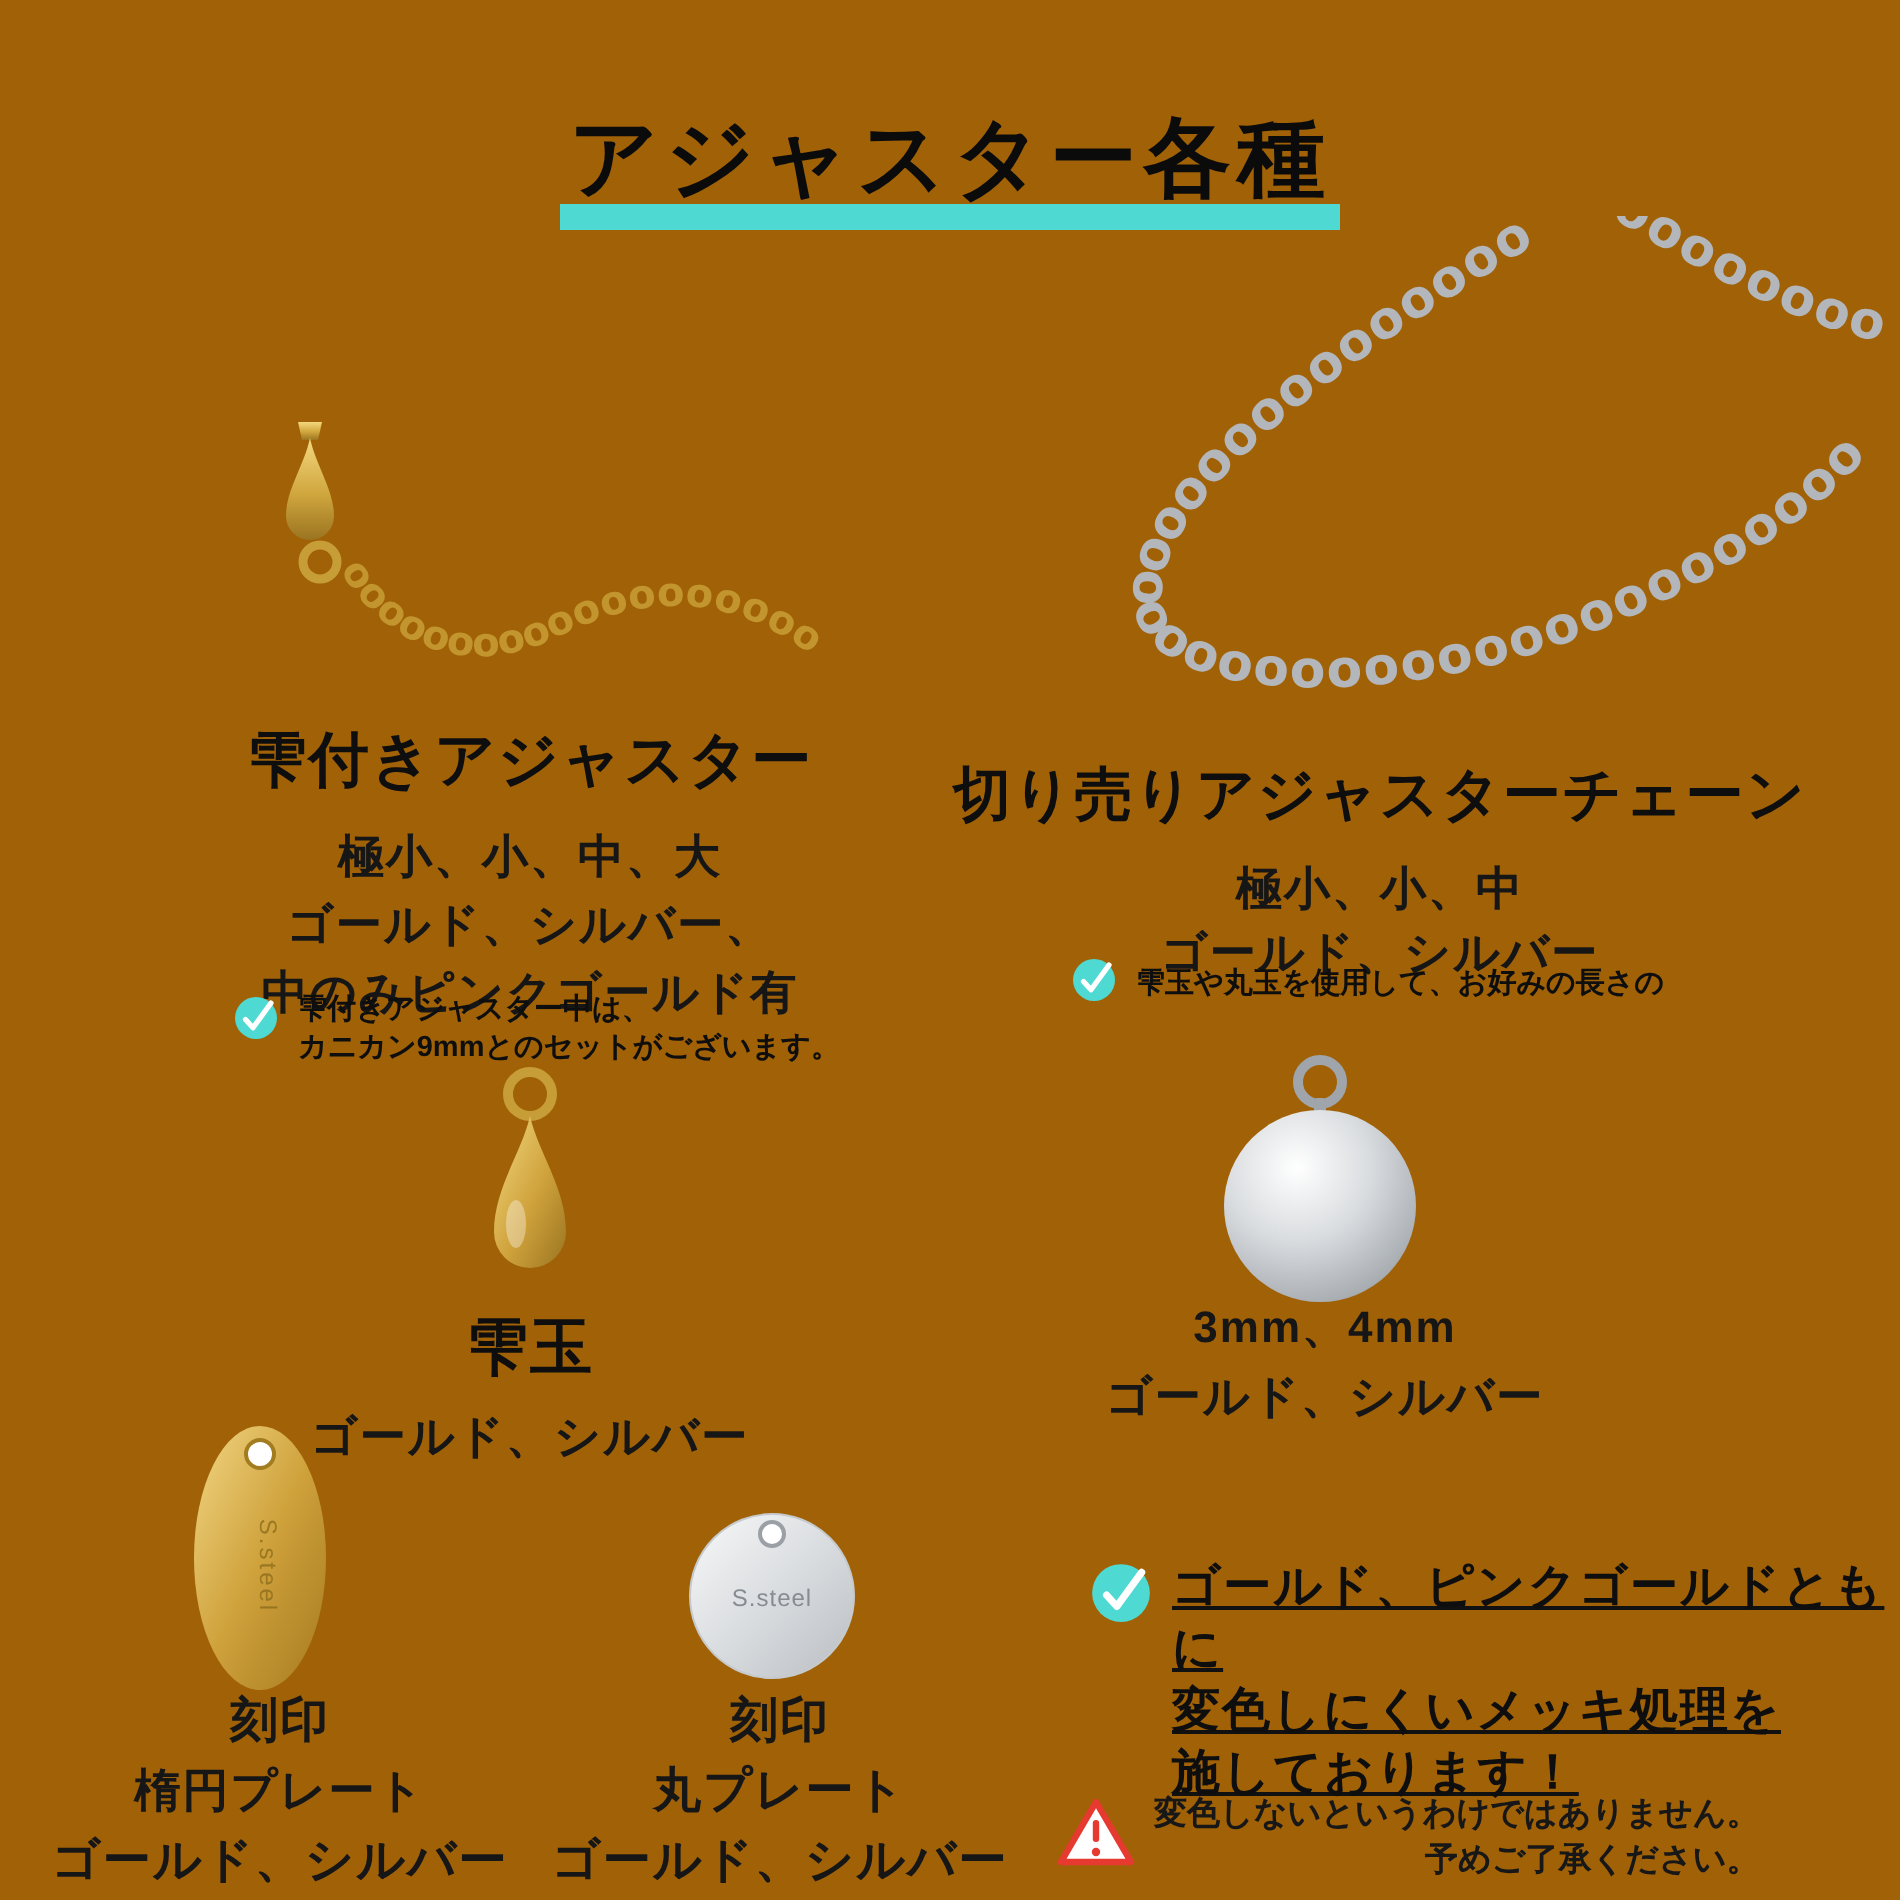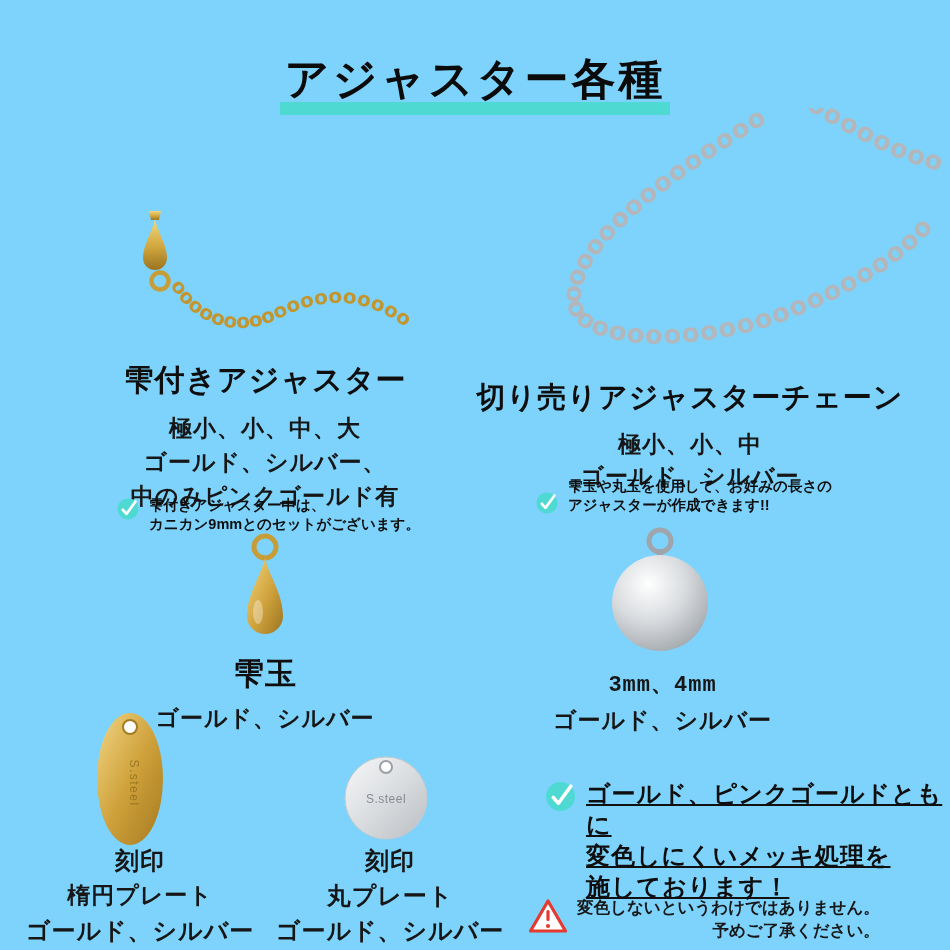--- a/index.html
+++ b/index.html
@@ -1,19 +1,19 @@
 <!DOCTYPE html>
 <html><head>
 <meta charset="utf-8">
 <style>
   html,body{margin:0;padding:0;background:#ffffff;}
   #canvas{
     position:relative;
     width:950px;height:950px;
-    background:#7dd3fc;
+    background:#a16207;
     font-family:"Liberation Sans","DejaVu Sans",sans-serif;
     color:#111;
     overflow:hidden;
   }
   .abs{position:absolute;}
   .center{text-align:center;}
 
   
   #title-wrap{top:50px;left:0;width:950px;text-align:center;}
   .title-text{
@@ -98,21 +98,20 @@
     <div class="body-line" style="font-size:23px;line-height:32px;">ゴールド、シルバー</div>
   </div>
 
   <div class="abs note" style="left:535px;top:477px;width:390px;align-items:flex-end;">
     <svg class="check-icon" viewBox="0 0 32 32">
       <circle cx="16" cy="16" r="14" fill="#4ed9d3"></circle>
       <path d="M9 17 L14 22.5 L26 6" fill="none" stroke="#fff" stroke-width="3.5" stroke-linecap="round" stroke-linejoin="round"></path>
     </svg>
     <div>
       <div class="note-text-sm">雫玉や丸玉を使用して、お好みの長さの</div>
-      <div class="note-text-sm">アジャスターが作成できます!!</div>
     </div>
   </div>
 
   <svg class="abs" style="left:215px;top:532px;" width="100" height="125" viewBox="0 0 100 125">
     <defs>
       <linearGradient id="gg2" x1="0" y1="0" x2="1" y2="1">
         <stop offset="0" stop-color="#f3d87e"></stop>
           <stop offset="0.55" stop-color="#cfa23c"></stop>
           <stop offset="1" stop-color="#9a7420"></stop>
       </linearGradient>
@@ -135,21 +134,21 @@
           <stop offset="0.85" stop-color="#a8adb2"></stop>
           <stop offset="1" stop-color="#8f949a"></stop>
       </radialGradient>
     </defs>
     <circle cx="62" cy="15" r="11" fill="none" stroke="#9fa5ab" stroke-width="5"></circle>
     <rect x="59" y="23" width="6" height="8" rx="2" fill="#9fa5ab"></rect>
     <circle cx="62" cy="77" r="48" fill="url(#rg)"></circle>
   </svg>
 
   <div class="abs center" style="left:520px;top:646px;width:285px;">
-    <div class="body-line" style="font-size:22px;margin-top:23px;line-height:34px;font-family:Liberation Mono, monospace;">3mm、4mm</div>
+    <div class="body-line" style="font-size:22px;margin-top:1px;line-height:34px;">3mm、4mm</div>
     <div class="body-line" style="font-size:23px;line-height:34px;">ゴールド、シルバー</div>
   </div>
 
   <svg class="abs" style="left:86px;top:708px;" width="88" height="142" viewBox="0 0 88 142">
     <defs>
       <linearGradient id="gg3" x1="0" y1="0" x2="1" y2="1">
         <stop offset="0" stop-color="#f2d684"></stop>
           <stop offset="0.5" stop-color="#cfa23c"></stop>
           <stop offset="1" stop-color="#a6791f"></stop>
       </linearGradient>

